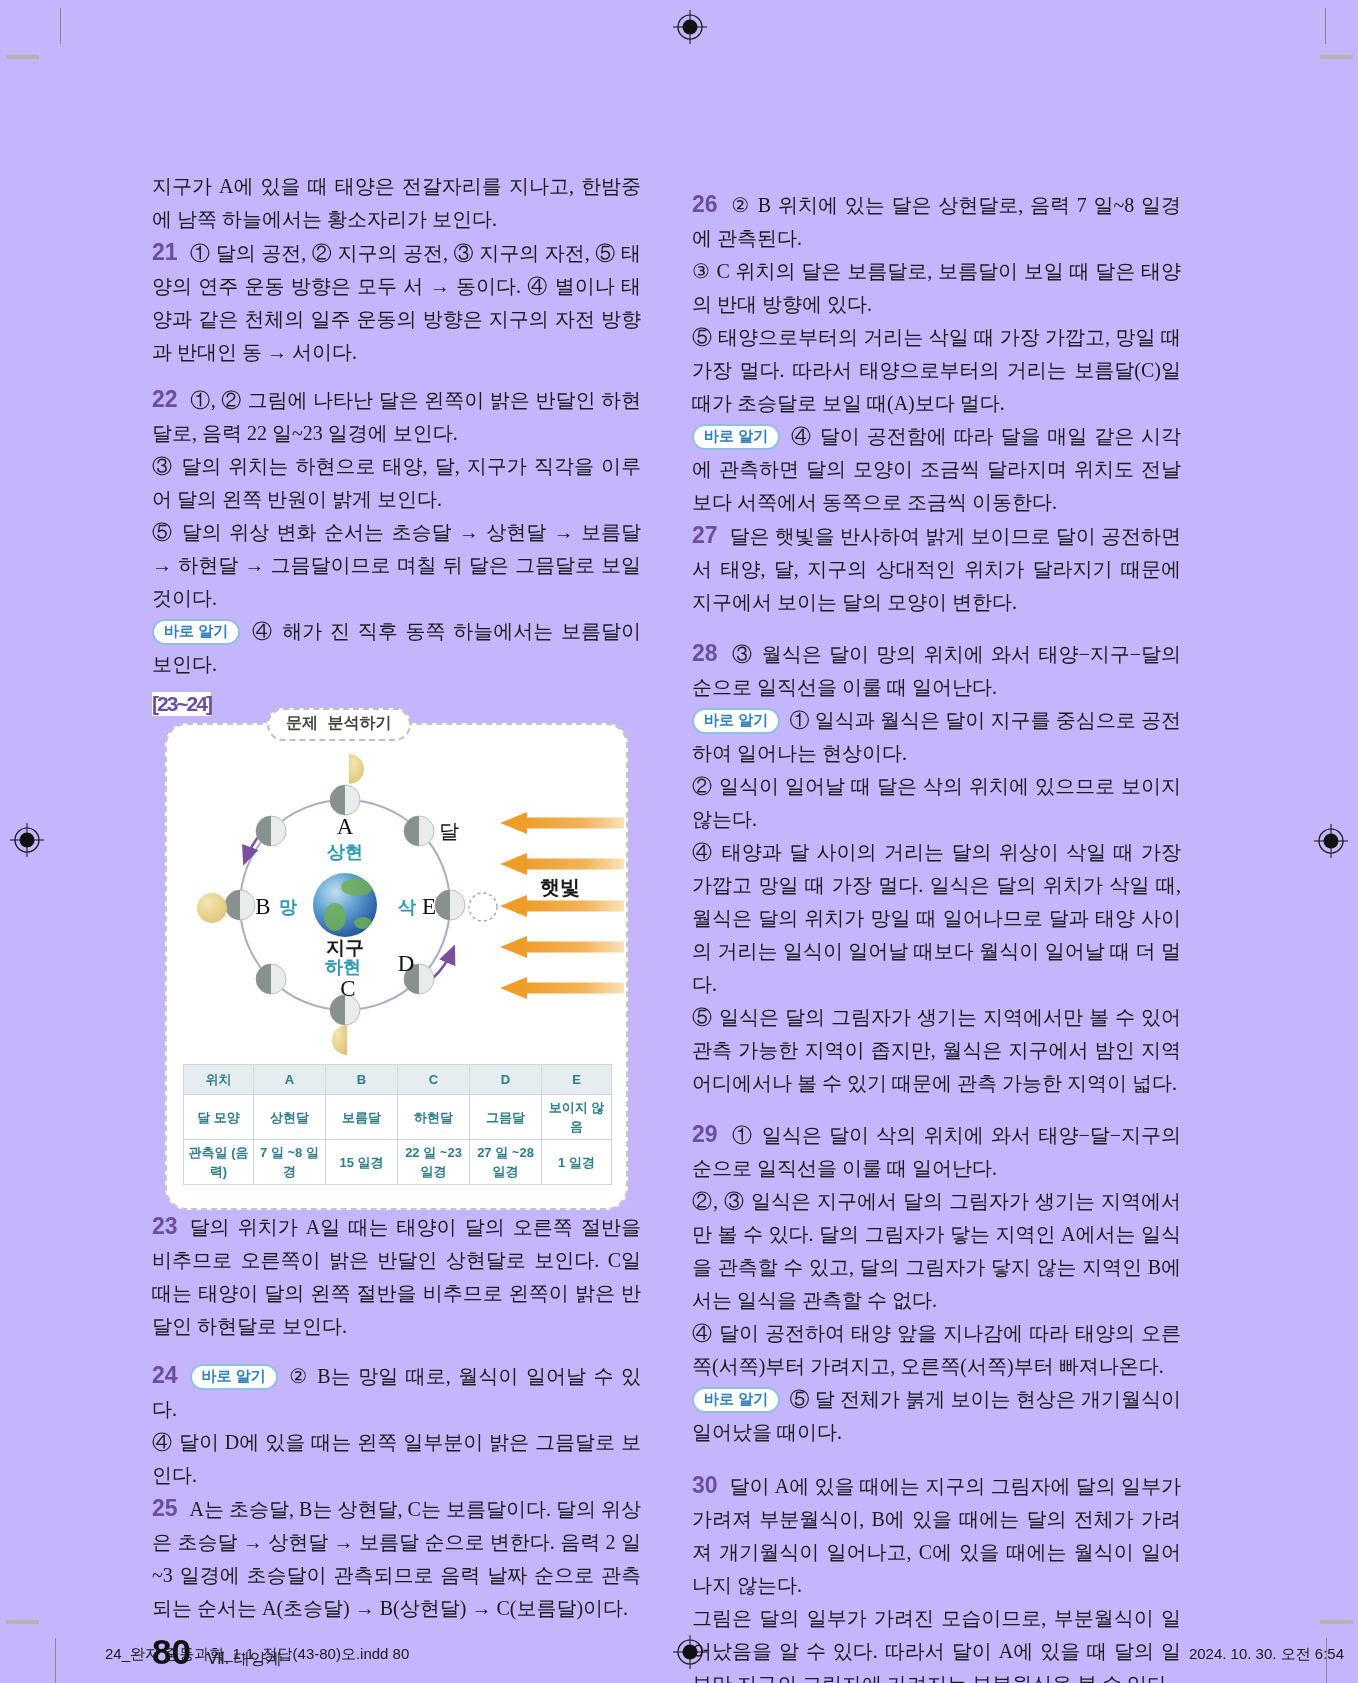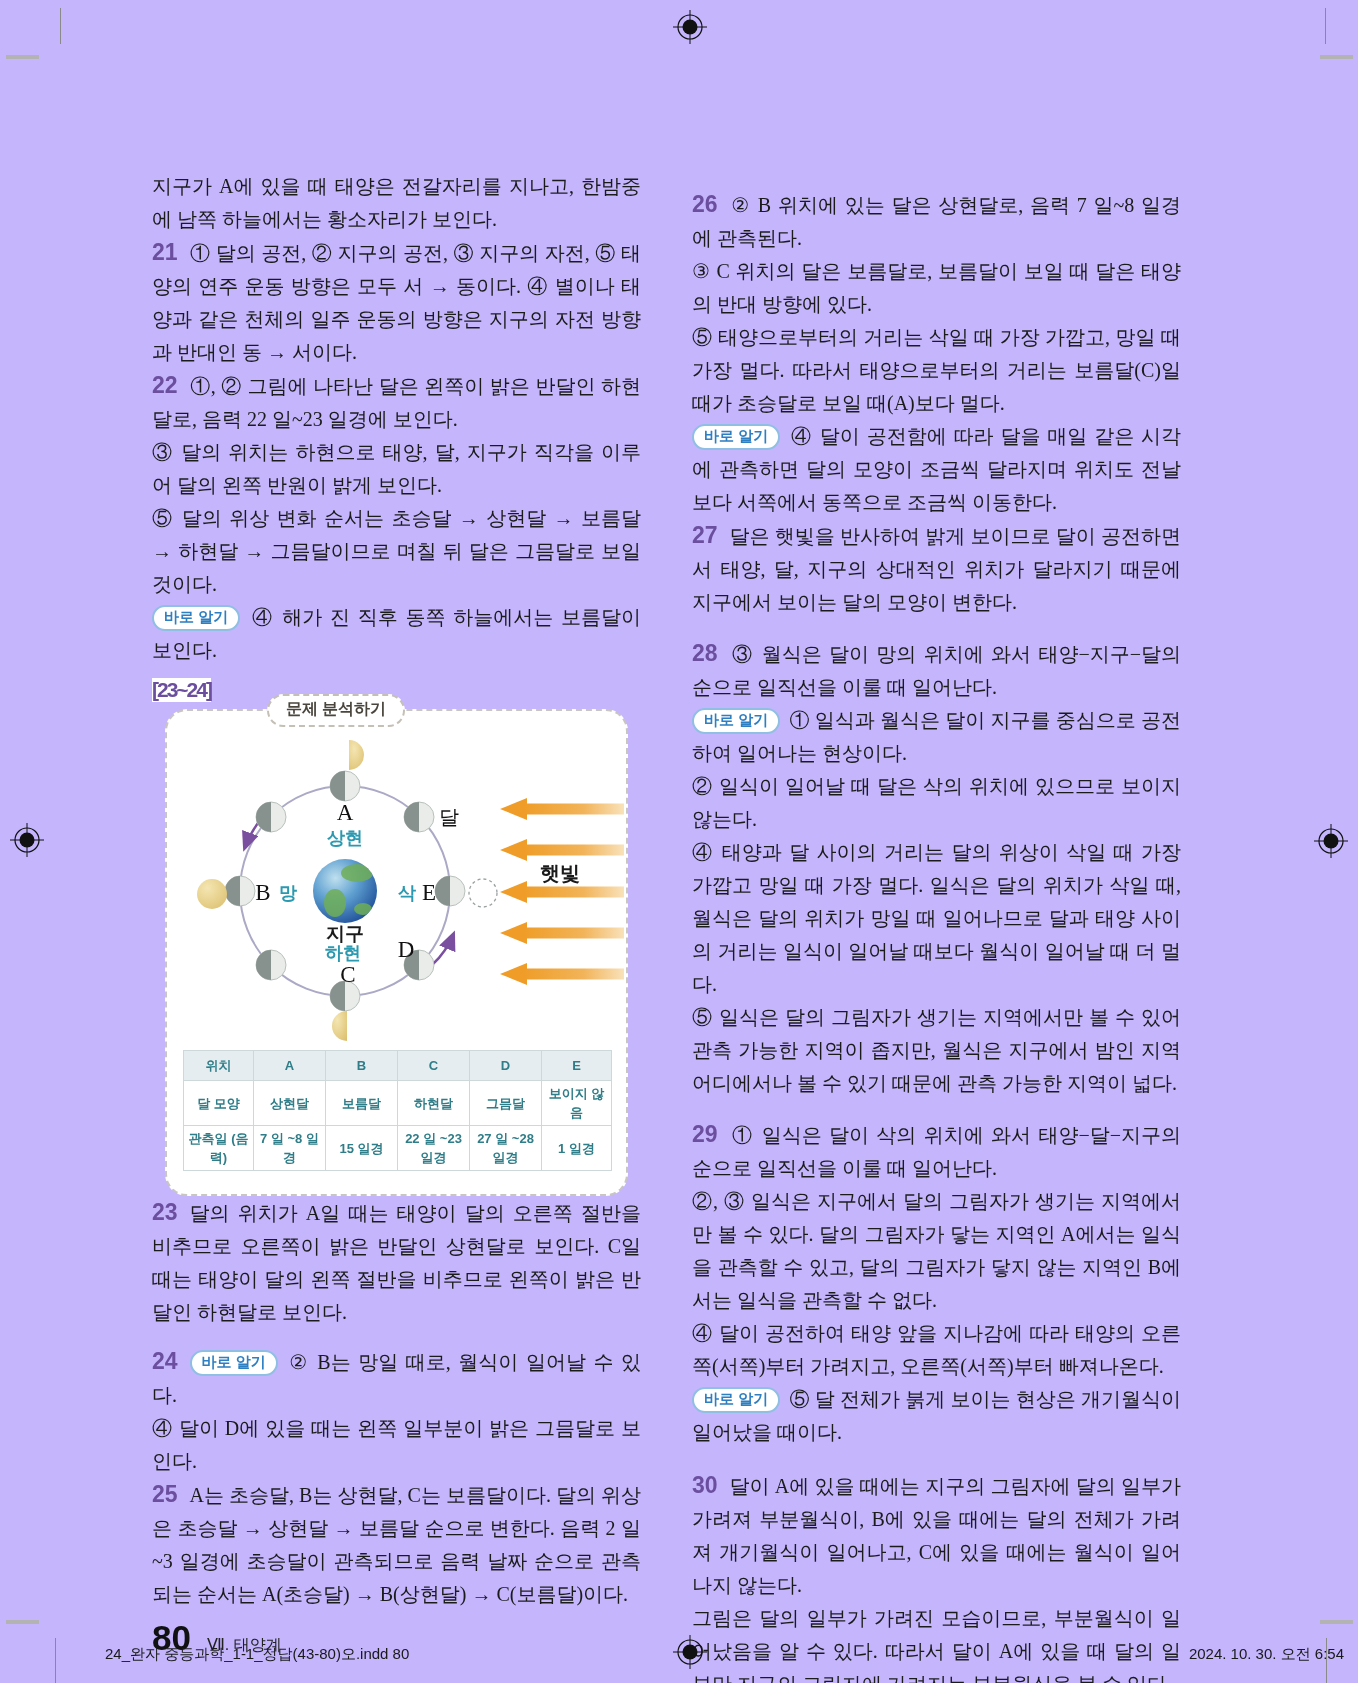--- a/index.html
+++ b/index.html
@@ -8,29 +8,29 @@
   
   .col{position:absolute;top:170px;width:489px;}
   .col-left{left:152px;}
   .col-right{left:692px;}
   p.body{margin:0;text-align:justify;font-size:20px;line-height:33px;color:#1b1b1b;}
   .qnum{font-family:"Liberation Sans","DejaVu Sans",sans-serif;font-weight:bold;font-size:23px;
         color:#6b4f9e;margin-right:12px;letter-spacing:0;}
   .check-badge{display:inline-block;border:2px solid #8fbfe2;color:#2e7fc2;background:#fff;
         border-radius:15px;padding:0px 10px 2px;font-family:"Liberation Sans","DejaVu Sans",sans-serif;
         font-weight:bold;font-size:15px;line-height:20px;margin-right:9px;white-space:nowrap;vertical-align:2px;}
-  .mt1{margin-top:12px;} .mt2{} .mt3{margin-top:10px;}
+  .mt1{margin-top:12px;} .mt2{margin-top:14px;} .mt3{margin-top:10px;}
   .mt4{margin-top:33px;} .mt5{margin-top:16px;} .mt6{margin-top:21px;}
   .mt7{margin-top:18px;} .mt8{margin-top:6px;} .mt9{margin-top:18px;} .mt10{margin-top:2px;} .mt11{margin-top:20px;}
   
   .figure{position:relative;margin-top:15px;height:514px;}
   .range-label{position:absolute;left:0;top:-4px;font-family:"Liberation Sans","DejaVu Sans",sans-serif;
         font-weight:bold;font-size:21px;color:#6b4f9e;letter-spacing:-2px;background:#fff;z-index:3;}
   .analysis-badge{position:absolute;left:115px;top:12px;border:2px dashed #c4c0b6;border-radius:17px;
-        padding:3px 17px 5px;font-family:Liberation Serif, serif;font-weight:bold;
+        padding:3px 17px 5px;font-family:Liberation Mono, monospace;font-weight:bold;
         font-size:16px;color:#4a463e;background:#fff;z-index:3;white-space:nowrap;}
   .dashed-box{position:absolute;left:13px;top:27px;width:459px;height:483px;border:2px dashed #c9c6bf;
         border-radius:22px;background:#fff;}
   .phase-table{position:absolute;left:16px;top:339px;border-collapse:collapse;table-layout:fixed;width:428px;
         font-family:"Liberation Sans","DejaVu Sans",sans-serif;color:#2f7d88;text-align:center;}
   .phase-table th,.phase-table td{border:1px solid #ccd8da;font-size:13px;font-weight:bold;line-height:19px;padding:3px 2px;}
   .phase-table th{background:#e6edf0;height:23px;font-weight:bold;}
   .phase-table td{background:#fff;height:36px;}
   
   .page-footer{margin-top:7px;display:flex;align-items:baseline;}

